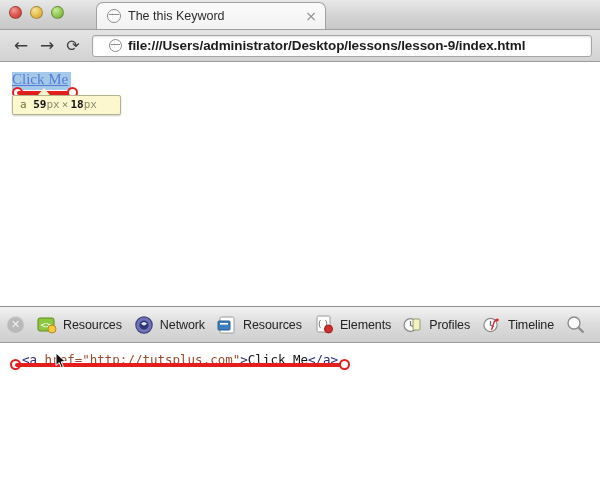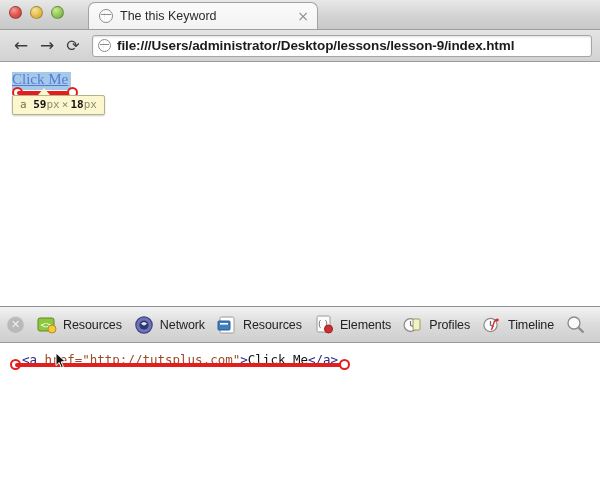--- a/index.html
+++ b/index.html
@@ -47,21 +47,21 @@
     border-radius: 50%;
     border: 1px solid rgba(0,0,0,0.28);
     box-sizing: border-box;
   }
   .light.red    { background: radial-gradient(circle at 35% 28%, #f59a9a 0%, #e0594f 48%, #bc3b36 100%); }
   .light.yellow { background: radial-gradient(circle at 35% 28%, #f8e39a 0%, #e9c253 48%, #c99d2c 100%); }
   .light.green  { background: radial-gradient(circle at 35% 28%, #c9eb95 0%, #97cc5d 48%, #6ea636 100%); }
 
   .tab {
     position: absolute;
-    left: 88px;
+    left: 96px;
     top: 2px;
     width: 230px;
     height: 27px;
     background: linear-gradient(to bottom, #fbfbfb 0%, #f2f2f2 100%);
     border: 1px solid #a2a2a2;
     border-bottom: none;
     border-radius: 7px 7px 0 0;
     box-sizing: border-box;
     display: flex;
     align-items: center;
@@ -135,21 +135,21 @@
     flex: 1 1 auto;
     height: 22px;
     margin-left: 6px;
     margin-right: 8px;
     background: #ffffff;
     border: 1px solid #a6a6a6;
     border-radius: 3px;
     box-shadow: inset 0 1px 2px rgba(0,0,0,0.13);
     display: flex;
     align-items: center;
-    padding-left: 5px;
+    padding-left: 16px;
     box-sizing: border-box;
     overflow: hidden;
   }
   .url-favicon {
     width: 13px; height: 13px;
     border-radius: 50%;
     border: 1.4px solid #8d8d8d;
     box-sizing: border-box;
     position: relative;
     flex: 0 0 auto;
@@ -203,21 +203,21 @@
     height: 18px;
     background: rgba(111, 168, 220, 0.62);
   }
   .metrics-tooltip {
     position: absolute;
     left: 12px;
     top: 33px;
     background: #fdf7d0;
     border: 1px solid #b4b48a;
     border-radius: 2px;
-    padding: 2px 7px 3px 7px;
+    padding: 2px 23px 3px 7px;
     font-family: "DejaVu Sans Mono", monospace;
     font-size: 11px;
     color: #3a3a3a;
     white-space: nowrap;
     box-shadow: 0 1px 2px rgba(0,0,0,0.2);
   }
   .metrics-tooltip .tag { color: #7a6f3a; }
   .metrics-tooltip .num { font-weight: bold; color: #111; }
   .metrics-tooltip .unit { color: #8a8a6a; }
   .metrics-tooltip .times { color: #8a8a6a; padding: 0 2px; }

